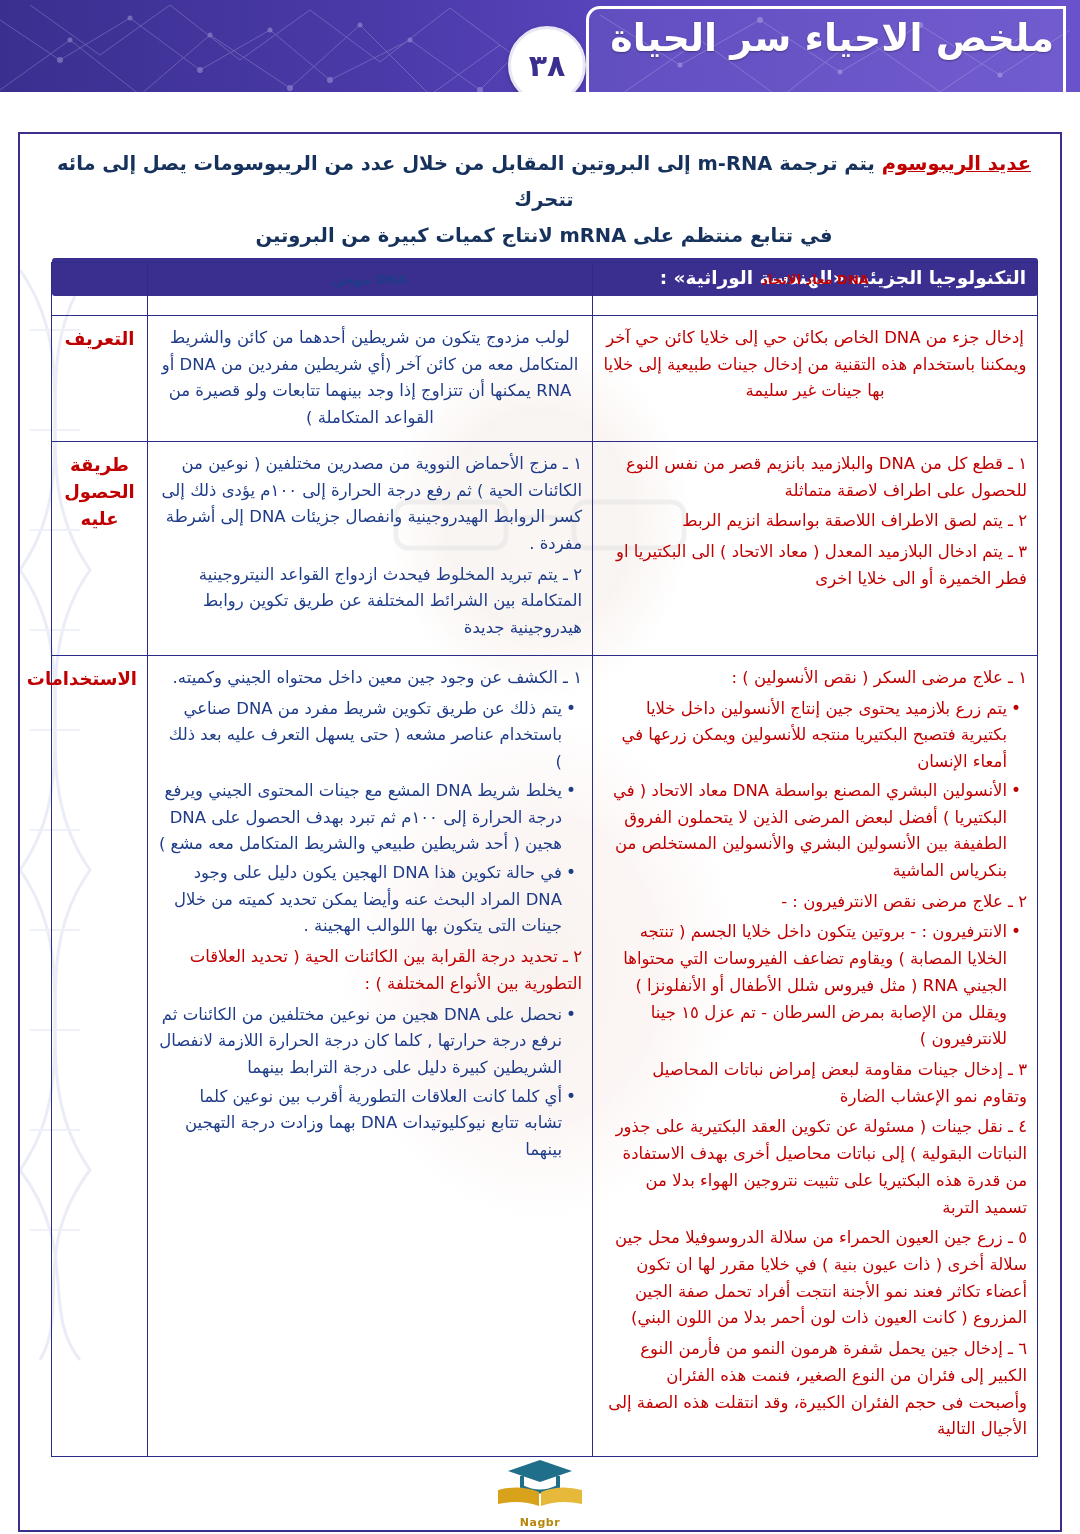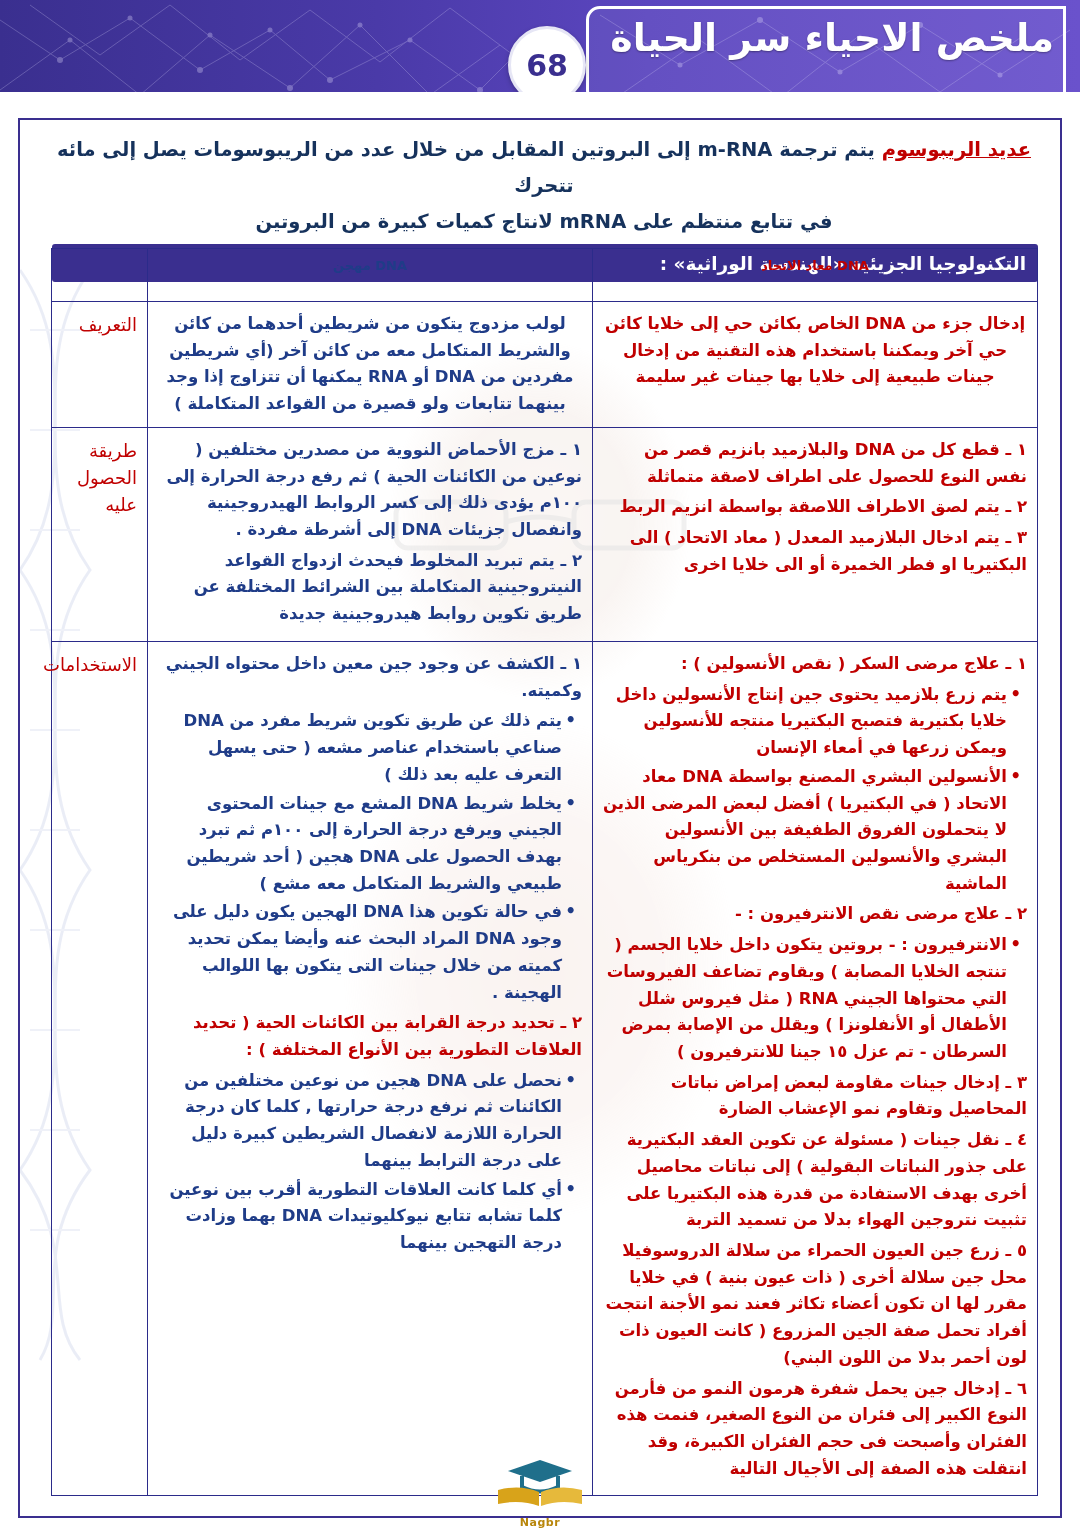--- a/index.html
+++ b/index.html
@@ -64,21 +64,21 @@
     opacity:.5;
   }
   .wm-left-deco{
     position:absolute;left:0;top:190px;width:150px;height:1180px;
     opacity:.20;
     pointer-events:none;
   }
 
   
   .content{
-    position:absolute;left:18px;top:118px;width:1044px;height:1400px;
+    position:absolute;left:18px;top:132px;width:1044px;height:1400px;
     border:2px solid #3a2f8f;
     box-sizing:border-box;
     background:transparent;
   }
 
   .intro{
     position:absolute;right:26px;top:12px;width:980px;
     direction:rtl;text-align:center;
     color:#1f3c88;
     font-size:19.5px;font-weight:bold;line-height:1.85;
@@ -117,30 +117,30 @@
     text-align:center;
     font-size:13px;font-weight:bold;
     padding:10px 6px;
     height:34px;
   }
   th.head.blue{color:#1f3c88;}
   th.head.red{color:#c00000;}
   th.head.empty{background:transparent;}
 
   td.rowlabel{
-    text-align:right;
+    text-align:center;
     vertical-align:middle;
-    font-size:18px;font-weight:normal;
+    font-size:18px;font-weight:bold;
     color:#c00000;
     line-height:1.5;
   }
   td.cell{
     font-size:16.5px;
     line-height:1.62;
-    font-weight:bold;
+    font-weight:normal;
   }
   td.cell.blue{color:#1f3c88;text-align:right;}
   td.cell.red{color:#c00000;text-align:right;}
   td.cell.center{text-align:center;}
 
   ol.lv1{margin:0;padding:0;list-style:none;}
   ol.lv1>li{margin:0 0 4px 0;text-indent:0;}
   ul.lv2{margin:2px 6px 4px 0;padding:0;list-style:none;}
   ul.lv2>li{margin:0 0 2px 0;position:relative;padding-right:14px;}
   ul.lv2>li:before{
@@ -210,21 +210,21 @@
           <circle cx="360" cy="25" r="2.5"></circle>
         <circle cx="680" cy="65" r="2.5"></circle>
           <circle cx="760" cy="20" r="3"></circle>
           <circle cx="840" cy="72" r="2.5"></circle>
         <circle cx="920" cy="25" r="3"></circle>
           <circle cx="1000" cy="75" r="2.5"></circle>
       </g>
     </svg>
     <div class="title-plate"></div>
     <div class="header-title">ملخص الاحياء سر الحياة</div>
-    <div class="page-num-badge">68</div>
+    <div class="page-num-badge">٣٨</div>
   </div>
 
   <div class="content">
 
     <div class="intro">
       <span class="u-red">عديد الريبوسوم</span><span class="blk"> يتم ترجمة m-RNA إلى البروتين المقابل من خلال عدد من الريبوسومات يصل إلى مائه تتحرك</span><br>
       <span class="blk">في تتابع منتظم على mRNA لانتاج كميات كبيرة من البروتين</span>
     </div>
 
     <div class="section-bar">

